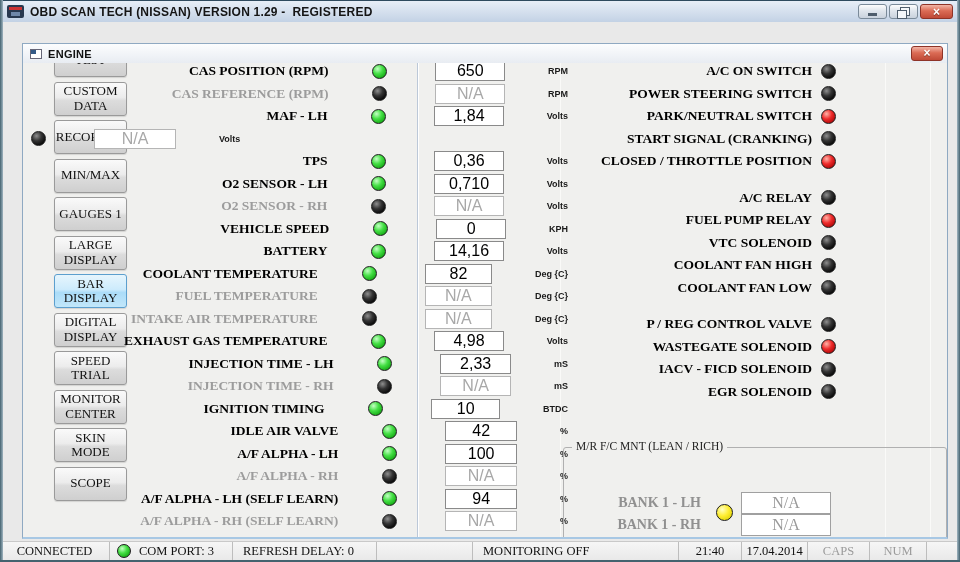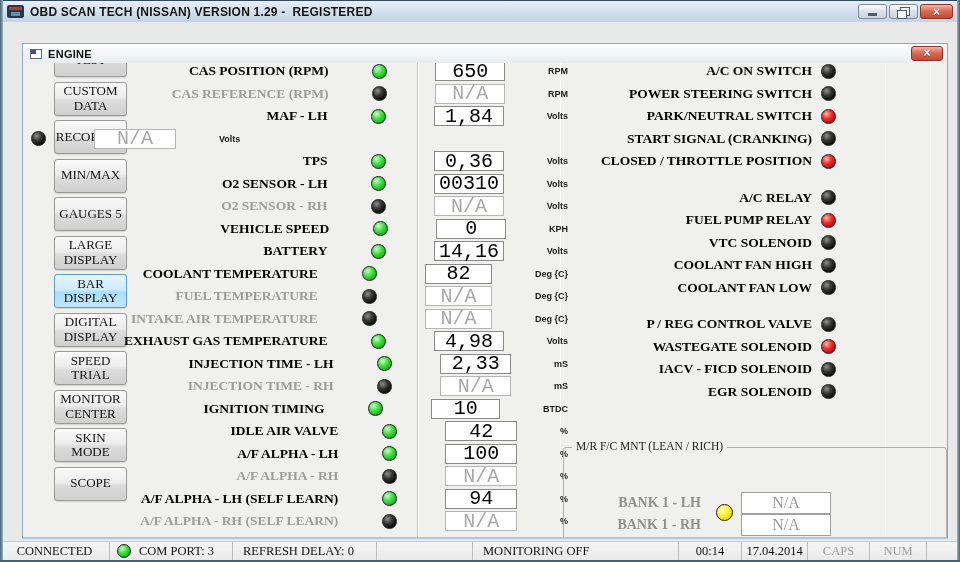--- a/index.html
+++ b/index.html
@@ -53,21 +53,21 @@
     display:flex;align-items:center;justify-content:center;text-align:center;
     font-family:"Liberation Serif","DejaVu Serif",serif;font-size:13px;line-height:1.1;color:#111;cursor:default;box-shadow:0 1px 1px rgba(0,0,0,.12);}
   .side-btn.active{background:linear-gradient(#e6f5fd,#cdebfc 45%,#abdcf8 55%,#c2e7fa);border-color:#5c9fce;}
   
   .param-panel{position:absolute;left:0;top:-3px;width:545px;}
   .param-row{height:22.5px;display:flex;align-items:center;gap:36px;}
   .p-label{width:362px;text-align:right;font-family:"Liberation Serif","DejaVu Serif",serif;
     font-size:13.5px;font-weight:bold;color:#000;white-space:nowrap;}
   .param-row .led{margin-left:8px;}
   .p-value{margin-left:12px;width:82px;height:20px;box-sizing:border-box;border:1px solid #8a8a8a;background:#fff;
-    font-family:Liberation Mono, monospace;font-size:20px;color:#000;
+    font-family:Liberation Sans, sans-serif;font-size:16px;color:#000;
     display:flex;align-items:center;justify-content:center;}
   .p-unit{margin-left:7px;font-size:9px;font-weight:bold;color:#1a1a1a;white-space:nowrap;}
   .param-row.disabled .p-label{color:#9c9c9c;}
   .param-row.disabled .p-value{color:#a8a8a8;border-color:#b5b5b5;}
   
   .switch-panel{position:absolute;left:437px;top:-3px;width:376px;}
   .switch-group + .switch-group{margin-top:14px;}
   .switch-row{height:22.5px;display:flex;align-items:center;justify-content:flex-end;}
   .s-label{text-align:right;font-family:"Liberation Serif","DejaVu Serif",serif;
     font-size:13.5px;font-weight:bold;color:#000;white-space:nowrap;}
@@ -151,21 +151,21 @@
 
   <div class="side-btn">
     <span class="side-btn-label">RECORDER</span>
   </div>
 
   <div class="side-btn">
     <span class="side-btn-label">MIN/MAX</span>
   </div>
 
   <div class="side-btn">
-    <span class="side-btn-label">GAUGES 5</span>
+    <span class="side-btn-label">GAUGES 1</span>
   </div>
 
 
   <div class="side-btn">
     <span class="side-btn-label">LARGE DISPLAY</span>
   </div>
 
   <div class="side-btn active">
     <span class="side-btn-label">BAR DISPLAY</span>
   </div>
@@ -221,21 +221,21 @@
   <div class="param-row">
     <span class="p-label">TPS</span>
     <span class="led green"></span>
     <span class="p-value">0,36</span>
     <span class="p-unit">Volts</span>
   </div>
 
   <div class="param-row">
     <span class="p-label">O2 SENSOR - LH</span>
     <span class="led green"></span>
-    <span class="p-value">00310</span>
+    <span class="p-value">0,710</span>
     <span class="p-unit">Volts</span>
   </div>
 
   <div class="param-row disabled">
     <span class="p-label">O2 SENSOR - RH</span>
     <span class="led off"></span>
     <span class="p-value">N/A</span>
     <span class="p-unit">Volts</span>
   </div>
 
@@ -433,18 +433,18 @@
 
   <div class="statusbar">
     <div class="seg center" style="width:110px">CONNECTED</div>
     <div class="seg" style="width:123px">
       <span class="led status-led green"></span>
       <span>COM PORT: 3</span>
     </div>
     <div class="seg" style="width:144px;padding-left:10px">REFRESH DELAY: 0</div>
     <div class="seg" style="width:96px"></div>
     <div class="seg" style="width:206px;padding-left:10px">MONITORING OFF</div>
-    <div class="seg center" style="width:63px">00:14</div>
+    <div class="seg center" style="width:63px">21:40</div>
     <div class="seg center" style="width:66px">17.04.2014</div>
     <div class="seg center dim" style="width:62px">CAPS</div>
     <div class="seg center dim" style="width:57px">NUM</div>
   </div>
 </div>
 
 </body></html>

